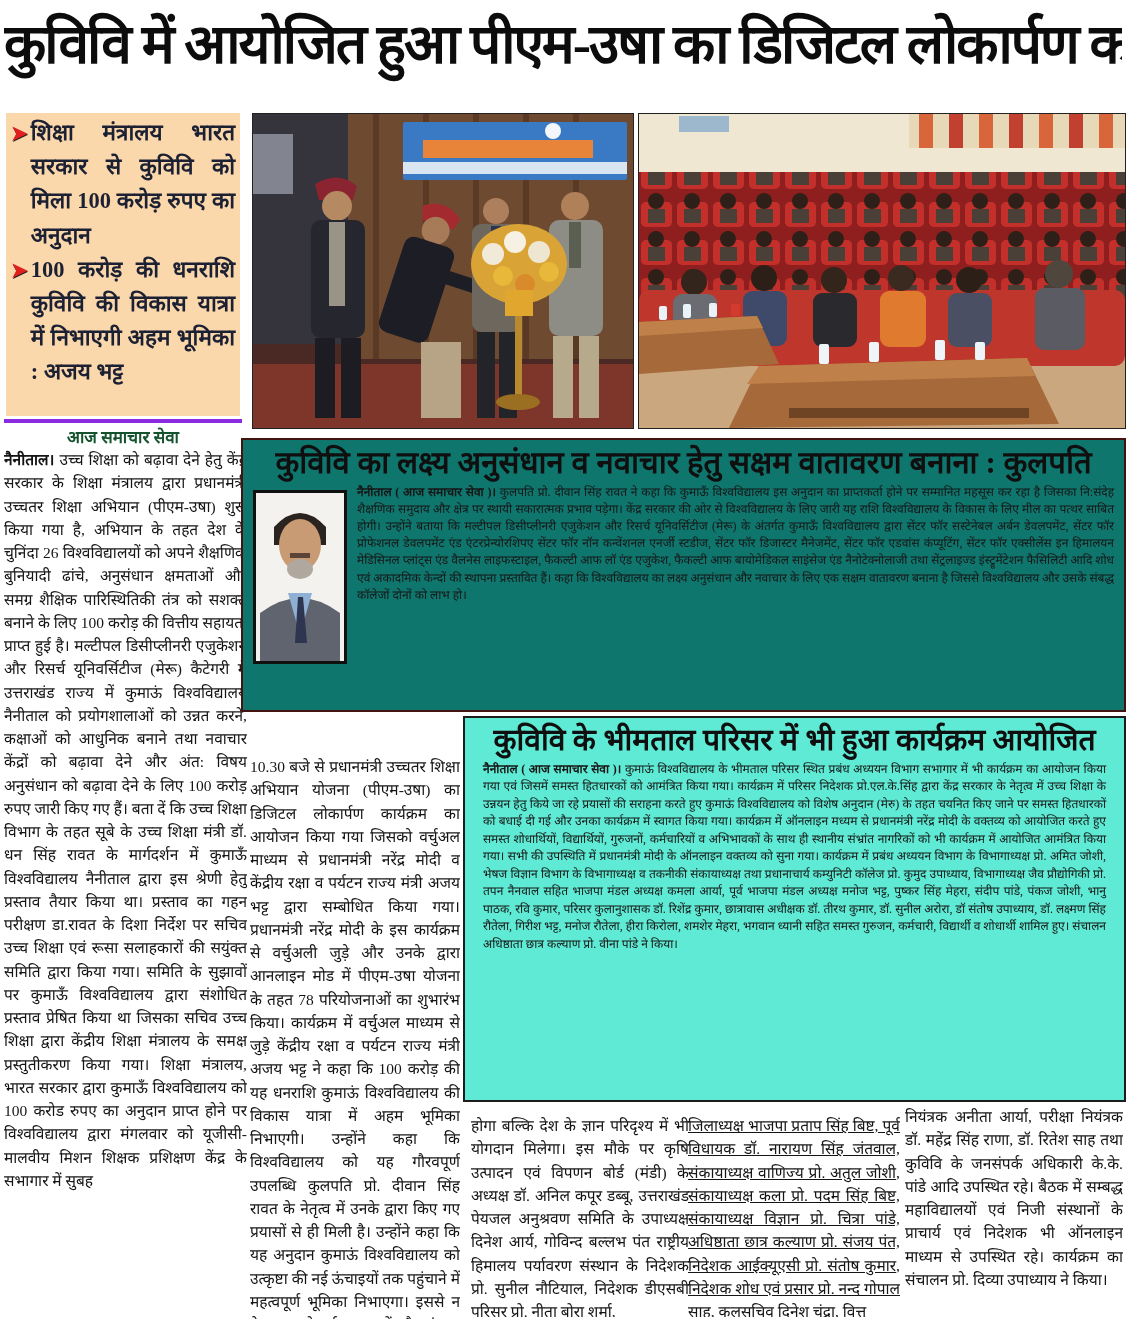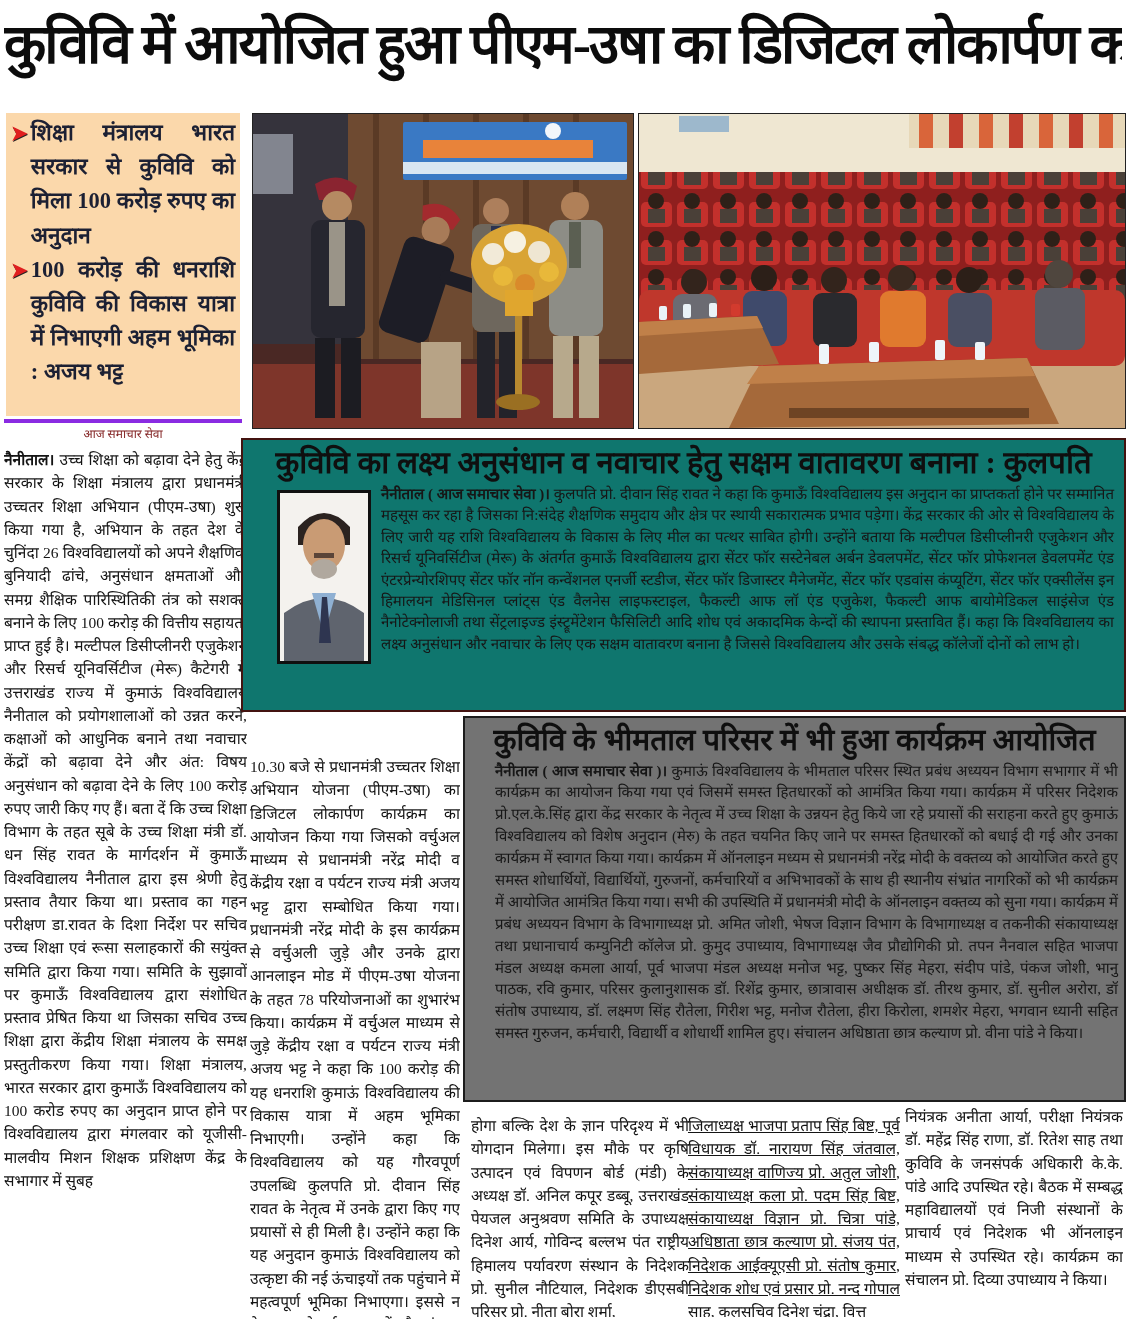--- a/index.html
+++ b/index.html
@@ -12,46 +12,46 @@
 
   .sidebar-box{position:absolute;left:6px;top:113px;width:234px;height:303px;
                background:#fbd8ab;padding:3px 5px;box-sizing:border-box;}
   .bullet{display:flex;font-weight:bold;font-size:22.5px;line-height:1.52;
           color:#1c2033;text-align:justify;}
   .arrow{color:#e01f1f;margin-right:3px;flex:0 0 auto;font-size:20px;line-height:1.7;
          text-shadow:0.5px 0.5px 0 #222;}
 
   .purple-rule{position:absolute;left:4px;top:419px;width:238px;height:4px;background:#8a2be2;}
   .byline{position:absolute;left:4px;top:425px;width:238px;text-align:center;
-          font-weight:normal;font-size:12px;color:#7f1d1d;}
+          font-weight:bold;font-size:17px;color:#14532d;}
 
   .col{position:absolute;text-align:justify;font-size:15.5px;line-height:1.5;color:#141414;overflow:hidden;}
   .col1{left:4px;top:448px;width:243px;height:868px;}
   .col2{left:250px;top:719px;width:210px;height:598px;margin-top:36px;}
   .col3{left:463px;top:1114px;width:218px;height:203px;margin-left:8px;}
   .col4{left:688px;top:1114px;width:212px;height:203px;text-decoration:underline;}
   .col5{left:905px;top:1105px;width:218px;height:203px;}
   .dateline{font-weight:bold;}
 
   .photo{position:absolute;border:1px solid #222;box-sizing:border-box;overflow:hidden;}
   .photo-left{left:252px;top:113px;width:382px;height:316px;}
   .photo-right{left:638px;top:113px;width:488px;height:316px;}
   .photo svg{display:block;}
 
   .pink-box{position:absolute;left:241px;top:438px;width:885px;height:274px;
             background:#0f766e;border:2px solid #431310;box-sizing:border-box;
             padding:2px 10px 4px 10px;}
   .box-headline{font-size:31px;font-weight:bold;text-align:center;color:#0f0f0f;line-height:1.35;}
-  .box-body{font-size:15px;line-height:1.43;text-align:justify;color:#161616;margin-left:24px;}
+  .box-body{font-size:12px;line-height:1.43;text-align:justify;color:#161616;}
   .portrait{float:left;width:94px;height:174px;border:3px solid #101010;
             margin:6px 10px 2px 0;background:#f4f2ee;box-sizing:border-box;}
 
   .green-box{position:absolute;left:463px;top:716px;width:663px;height:386px;
-             background:#737373;border:2px solid #1c1c1c;box-sizing:border-box;
-             padding:2px 6px;}
+             background:#5eead4;border:2px solid #1c1c1c;box-sizing:border-box;
+             padding:2px 18px;}
   .green-box .box-headline{font-size:30px;}
   .green-box .box-body{line-height:1.46;}
 </style>
 </head>
 <body>
 
 <div class="page">
 
   <h1 class="headline">कुविवि में आयोजित हुआ पीएम-उषा का डिजिटल लोकार्पण कार्यक्रम</h1>
 

